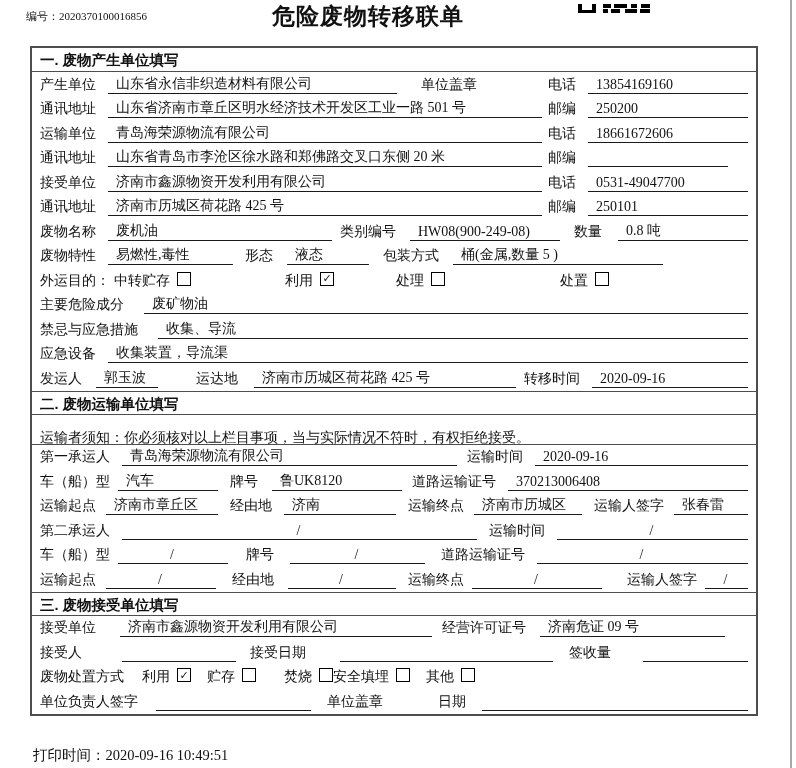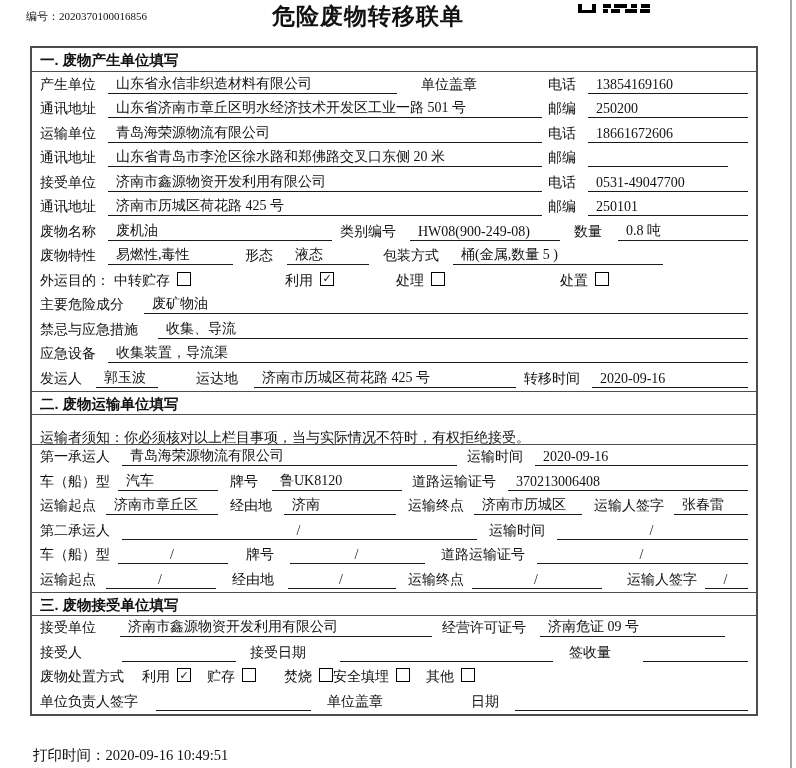--- a/index.html
+++ b/index.html
@@ -264,19 +264,19 @@
     <span class="cbw" style="margin-left:16px">
       <span class="l">其他</span>
       <span class="box"></span>
     </span>
   </div>
 
   <div class="r">
     <span class="l">单位负责人签字</span>
     <span class="v" style="width:155px;margin-left:18px"></span>
     <span class="l" style="margin-left:16px">单位盖章</span>
-    <span class="l" style="margin-left:88px">日期</span>
+    <span class="l" style="margin-left:55px">日期</span>
     <span class="v f" style="margin-left:16px"></span>
   </div>
 
 </div>
 
 <div class="print-line">打印时间：2020-09-16 10:49:51</div>
 
 </body></html>

